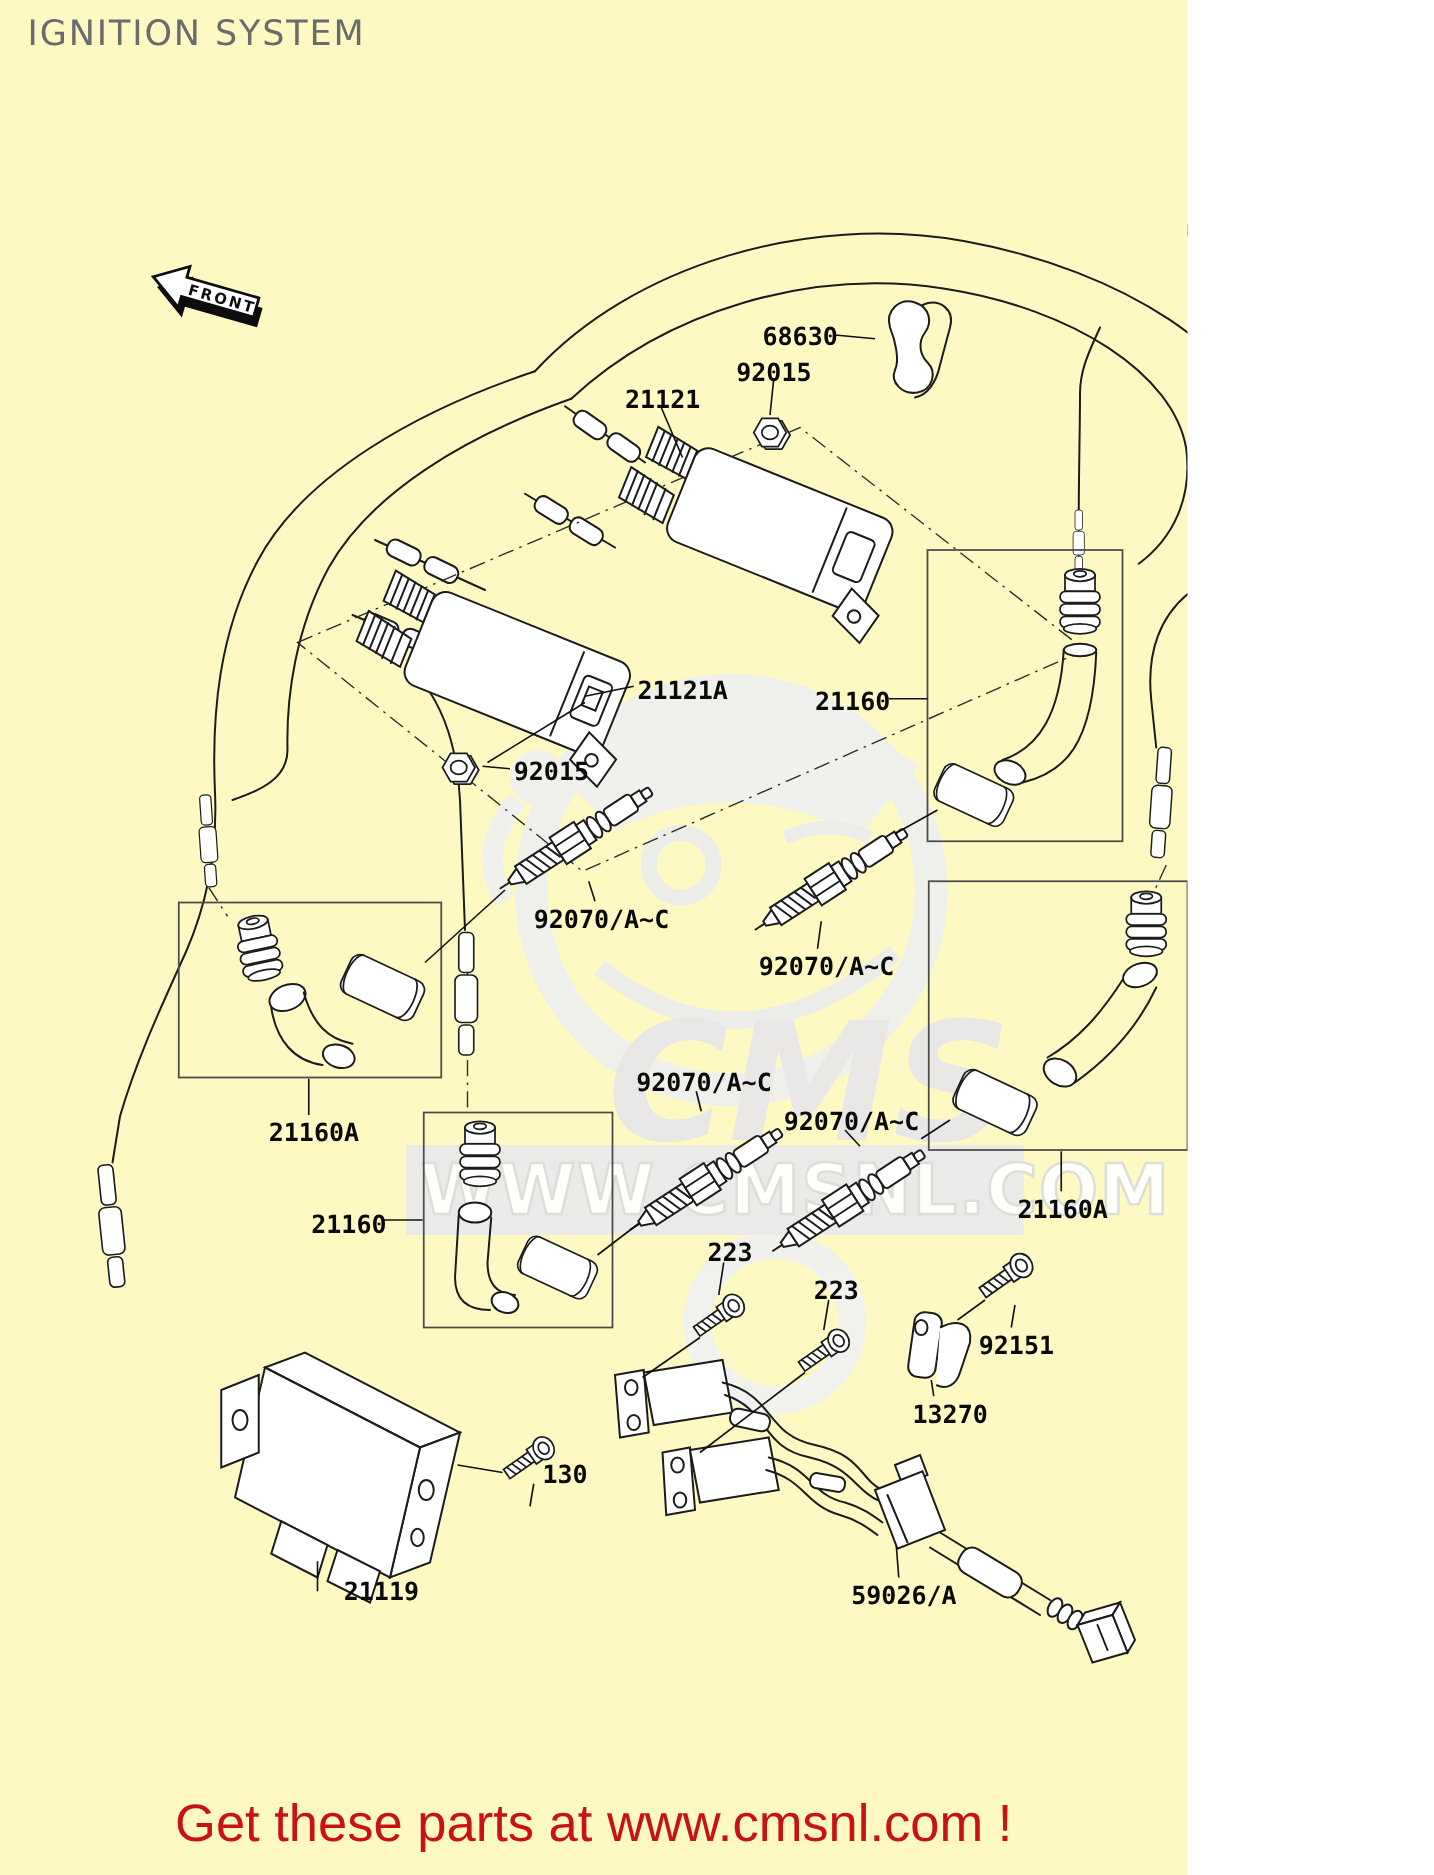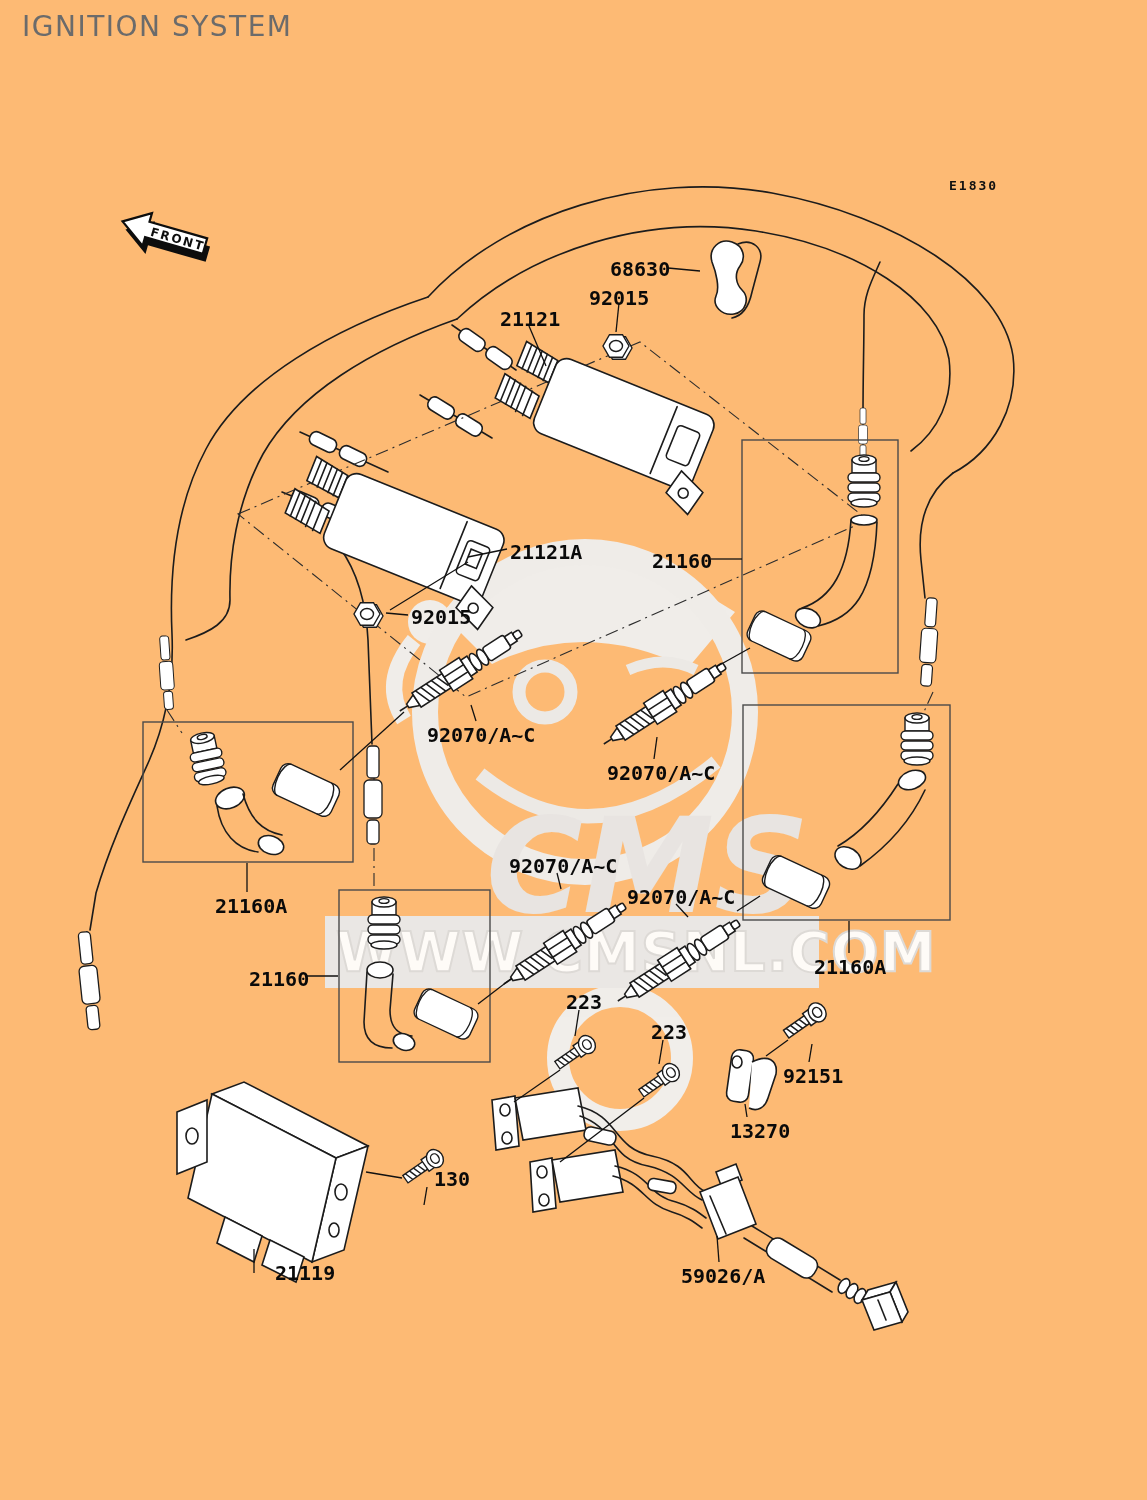--- a/index.html
+++ b/index.html
@@ -1,16 +1,16 @@
 <!DOCTYPE html>
 <html><head>
 <meta charset="utf-8">
 <style>
   html,body{margin:0;padding:0;background:#fff;}
-  .page{position:relative;width:1147px;height:1500px;background:#fdba74;overflow:hidden;
+  .page{position:relative;width:950px;height:1500px;background:#fef9c3;overflow:hidden;
         font-family:"DejaVu Sans",sans-serif;}
   .title{position:absolute;left:22px;top:10px;font-size:28px;color:#6b6b6b;
          letter-spacing:1.5px;font-family:"DejaVu Sans",sans-serif;}
   .co{position:absolute;font:bold 20px "DejaVu Sans Mono",monospace;color:#0a0a0a;
       white-space:nowrap;}
   .code{position:absolute;font:bold 13px "DejaVu Sans Mono",monospace;color:#111;
         letter-spacing:2px;margin-top:12px;}
   .footer{position:absolute;left:0;top:1436px;width:100%;text-align:center;
           font:400 42px/1.1 "Liberation Sans",sans-serif;color:#c91212;}
   svg{position:absolute;left:0;top:0;}
@@ -313,13 +313,14 @@
   <div class="co" style="left:249px;top:967px;">21160</div>
   <div class="co" style="left:814px;top:955px;">21160A</div>
   <div class="co" style="left:566px;top:990px;">223</div>
   <div class="co" style="left:651px;top:1020px;">223</div>
   <div class="co" style="left:783px;top:1064px;">92151</div>
   <div class="co" style="left:730px;top:1119px;">13270</div>
   <div class="co" style="left:408px;top:1167px;margin-left:26px;">130</div>
   <div class="co" style="left:227px;top:1261px;margin-left:48px;">21119</div>
   <div class="co" style="left:681px;top:1264px;">59026/A</div>
 
+  <div class="footer">Get these parts at www.cmsnl.com !</div>
 </div>
 
 </body></html>

